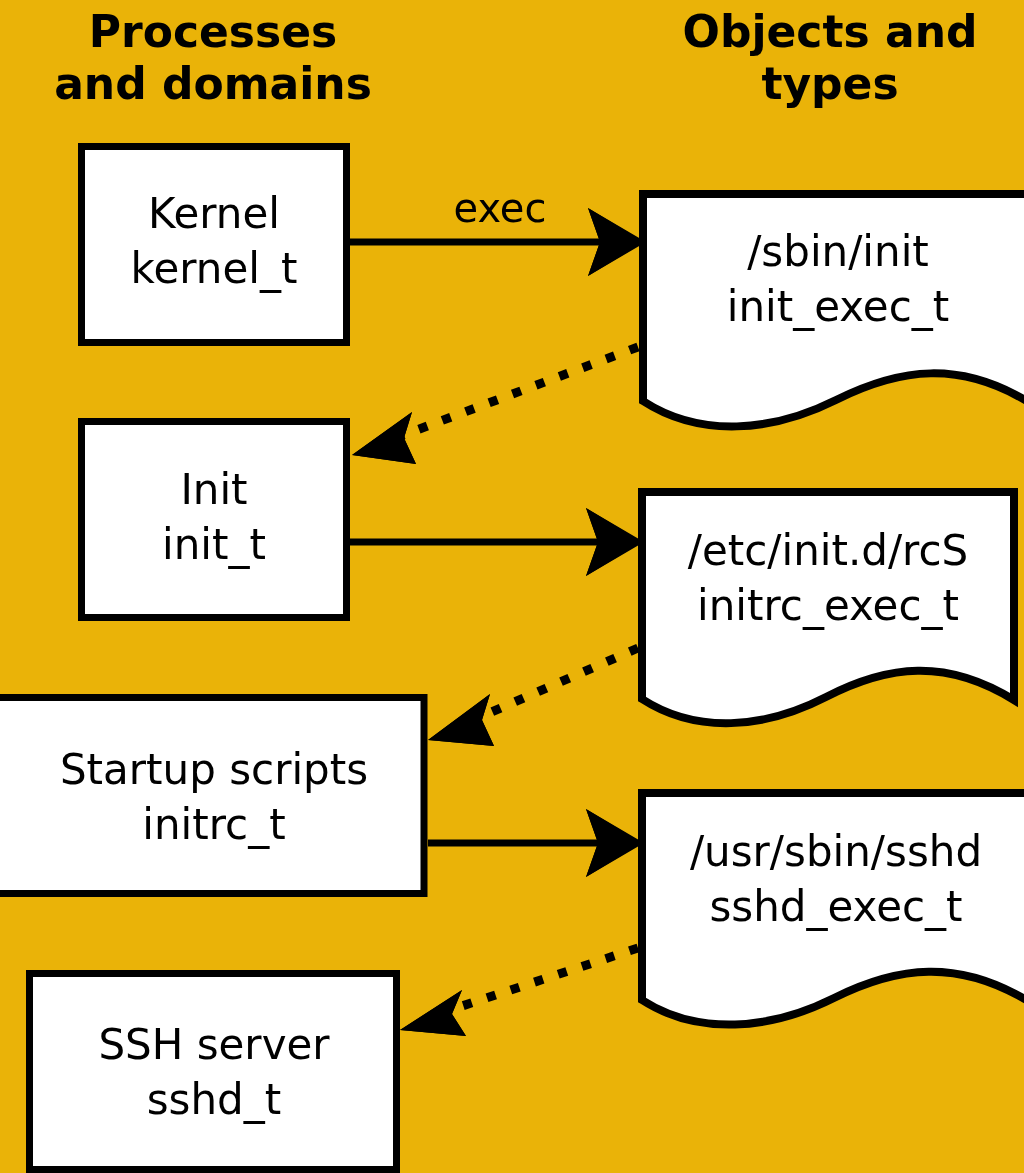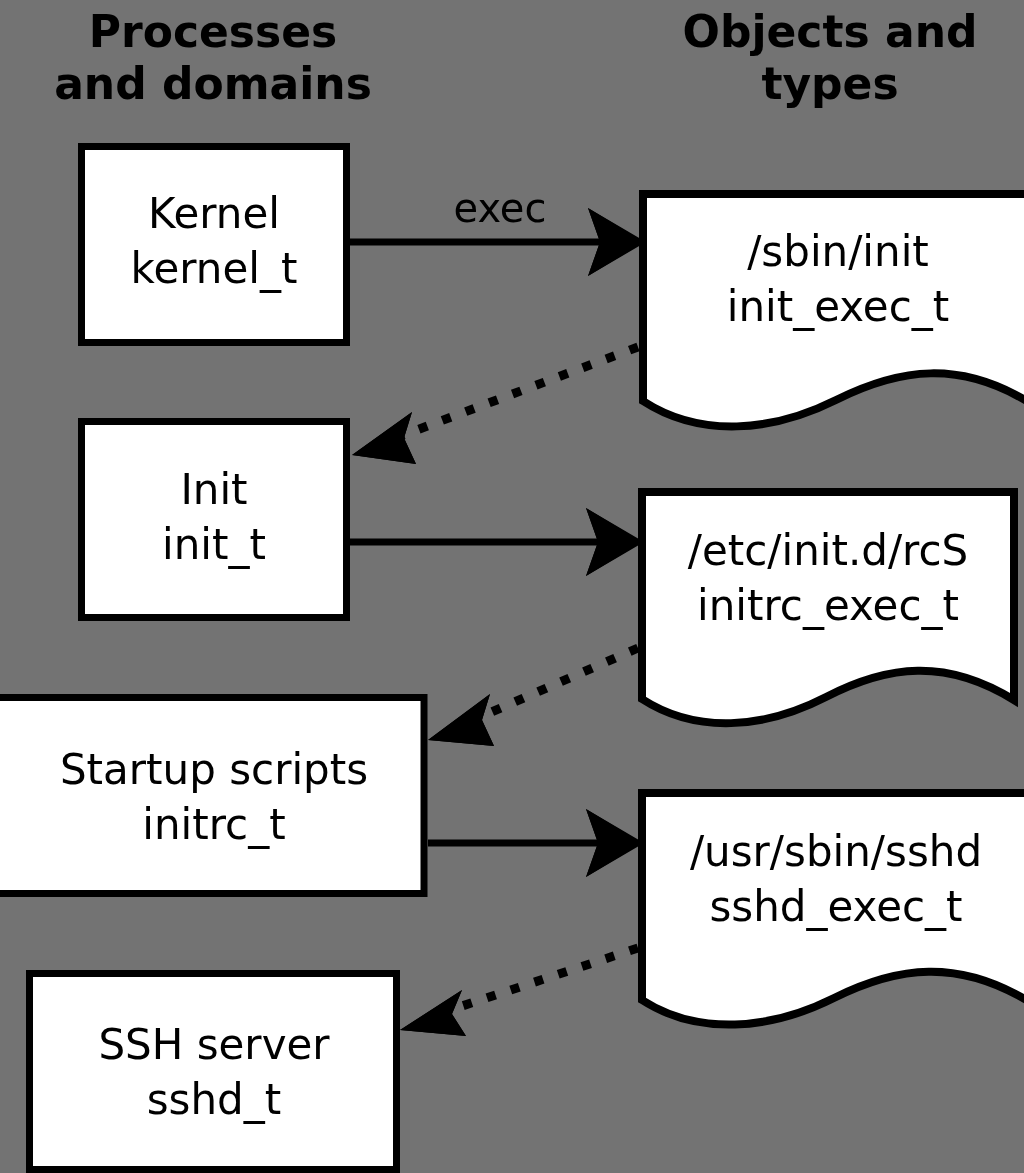--- a/index.html
+++ b/index.html
@@ -7,21 +7,21 @@
     padding: 0;
     background: #ffffff;
   }
   body {
     font-family: "DejaVu Sans", sans-serif;
   }
   #diagram-root {
     position: relative;
     width: 1024px;
     height: 1173px;
-    background: #737373;
+    background: #eab308;
     overflow: hidden;
   }
   svg.diagram-canvas {
     display: block;
     width: 1024px;
     height: 1173px;
   }
   .col-header {
     font-family: "DejaVu Sans", sans-serif;
     font-weight: bold;

